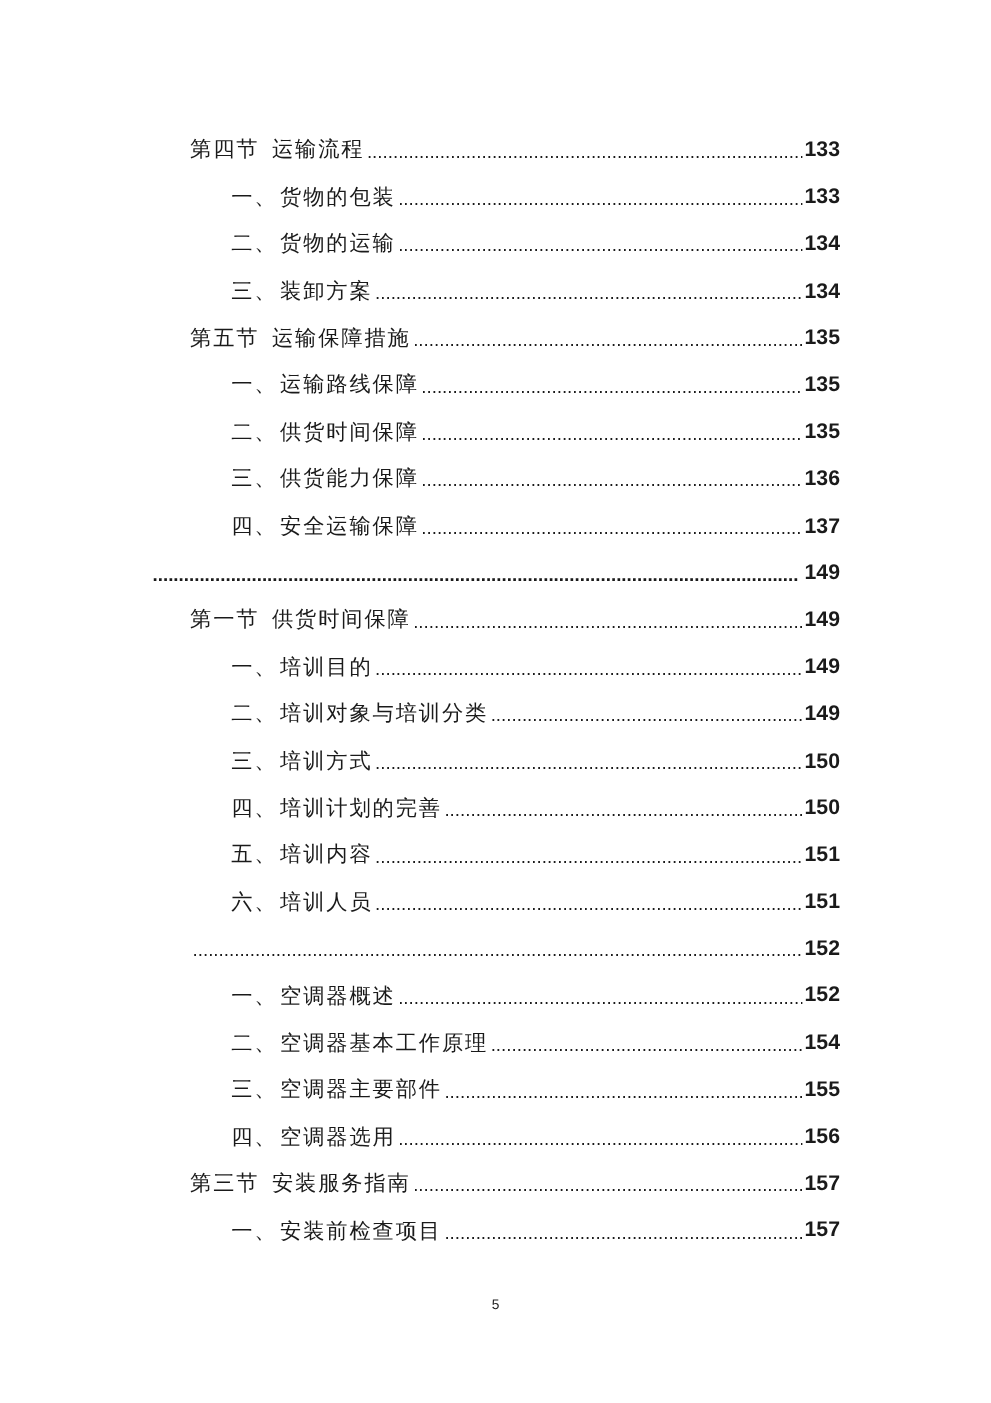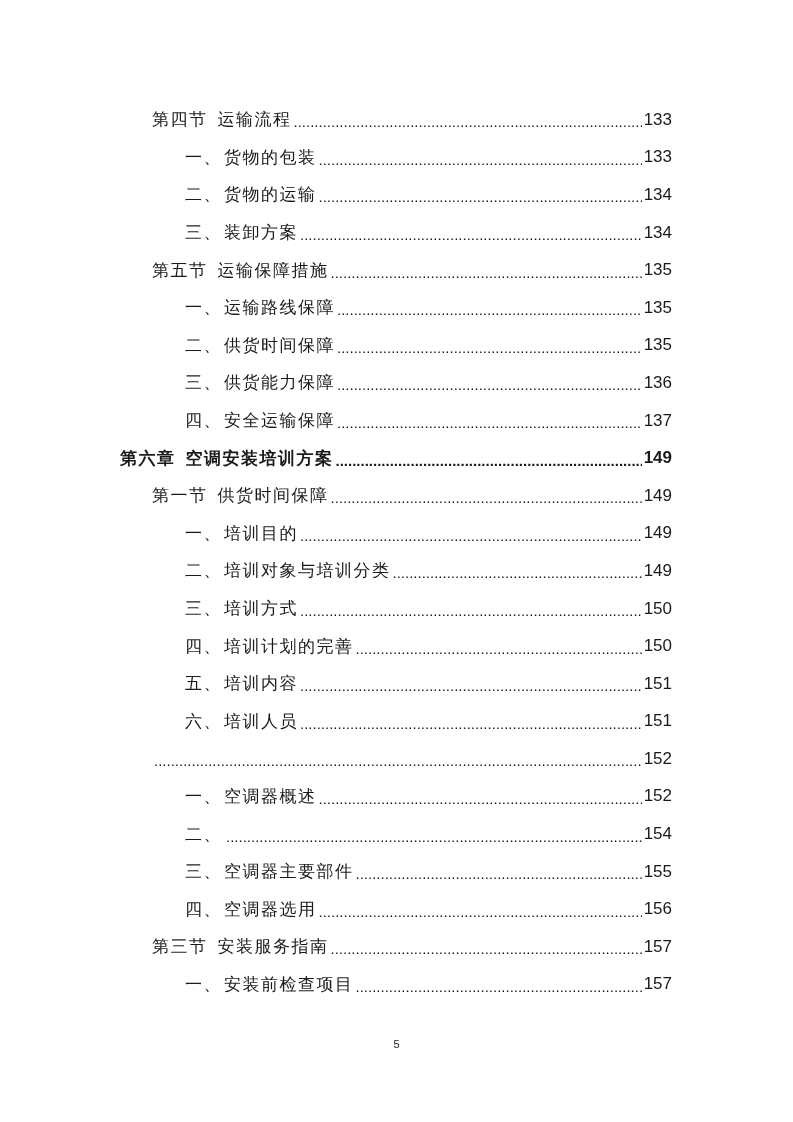--- a/index.html
+++ b/index.html
@@ -6,21 +6,21 @@
   body { width: 793px; height: 1122px; position: relative; overflow: hidden;
          font-family: "DejaVu Sans", "Liberation Sans", sans-serif; color: #1a1a1a; }
   .toc { position: absolute; left: 0; top: 101px; width: 793px; }
   .toc-line { position: relative; height: 37.6px; display: flex; align-items: center;
               font-size: 17px; letter-spacing: 1.5px; }
   .toc-line .lead { display: flex; align-items: flex-start; white-space: nowrap; }
   .toc-line .prefix { margin-right: 10px; }
   .toc-line .dots { flex: 1; overflow: hidden; white-space: nowrap; margin: 0 2px 0 2px;
                     letter-spacing: 0; font-family: "Liberation Sans", sans-serif; font-size: 15px;
                     position: relative; top: 2px; }
-  .toc-line .page { font-family: "Liberation Sans", sans-serif; font-size: 17px; letter-spacing: 0; }
+  .toc-line .page { font-family: "Liberation Sans", sans-serif; font-size: 17px; letter-spacing: 0; font-weight: bold; }
   .lvl-0 { padding-left: 120px; width: 552px; font-weight: bold; }
   .lvl-0 .dots, .lvl-0 .page { font-weight: bold; }
   .lvl-1 { padding-left: 152px; width: 520px; }
   .lvl-2 { padding-left: 185px; width: 487px; }
   .lvl-2 .prefix { margin-right: 2px; }
   .page-number { position: absolute; top: 1038px; left: 0; width: 793px; text-align: center;
                  font-family: "Liberation Sans", sans-serif; font-size: 11px; color: #222; }
 </style>
 </head>
 <body>
@@ -92,24 +92,20 @@
   </div>
   <div class="toc-line lvl-2">
     <span class="lead">
         <span class="prefix">四、</span>
         <span>安全运输保障</span>
       </span>
     <span class="dots">............................................................................................................................</span>
     <span class="page">137</span>
   </div>
   <div class="toc-line lvl-0">
-    <span class="lead">
-        <span class="prefix">第六章</span>
-        <span>空调安装培训方案</span>
-      </span>
     <span class="dots">............................................................................................................................</span>
     <span class="page">149</span>
   </div>
   <div class="toc-line lvl-1">
     <span class="lead">
         <span class="prefix">第一节</span>
         <span>供货时间保障</span>
       </span>
     <span class="dots">............................................................................................................................</span>
     <span class="page">149</span>
@@ -170,20 +166,21 @@
     <span class="lead">
         <span class="prefix">一、</span>
         <span>空调器概述</span>
       </span>
     <span class="dots">............................................................................................................................</span>
     <span class="page">152</span>
   </div>
   <div class="toc-line lvl-2">
     <span class="lead">
         <span class="prefix">二、</span>
+        <span>空调器基本工作原理</span>
       </span>
     <span class="dots">............................................................................................................................</span>
     <span class="page">154</span>
   </div>
   <div class="toc-line lvl-2">
     <span class="lead">
         <span class="prefix">三、</span>
         <span>空调器主要部件</span>
       </span>
     <span class="dots">............................................................................................................................</span>

